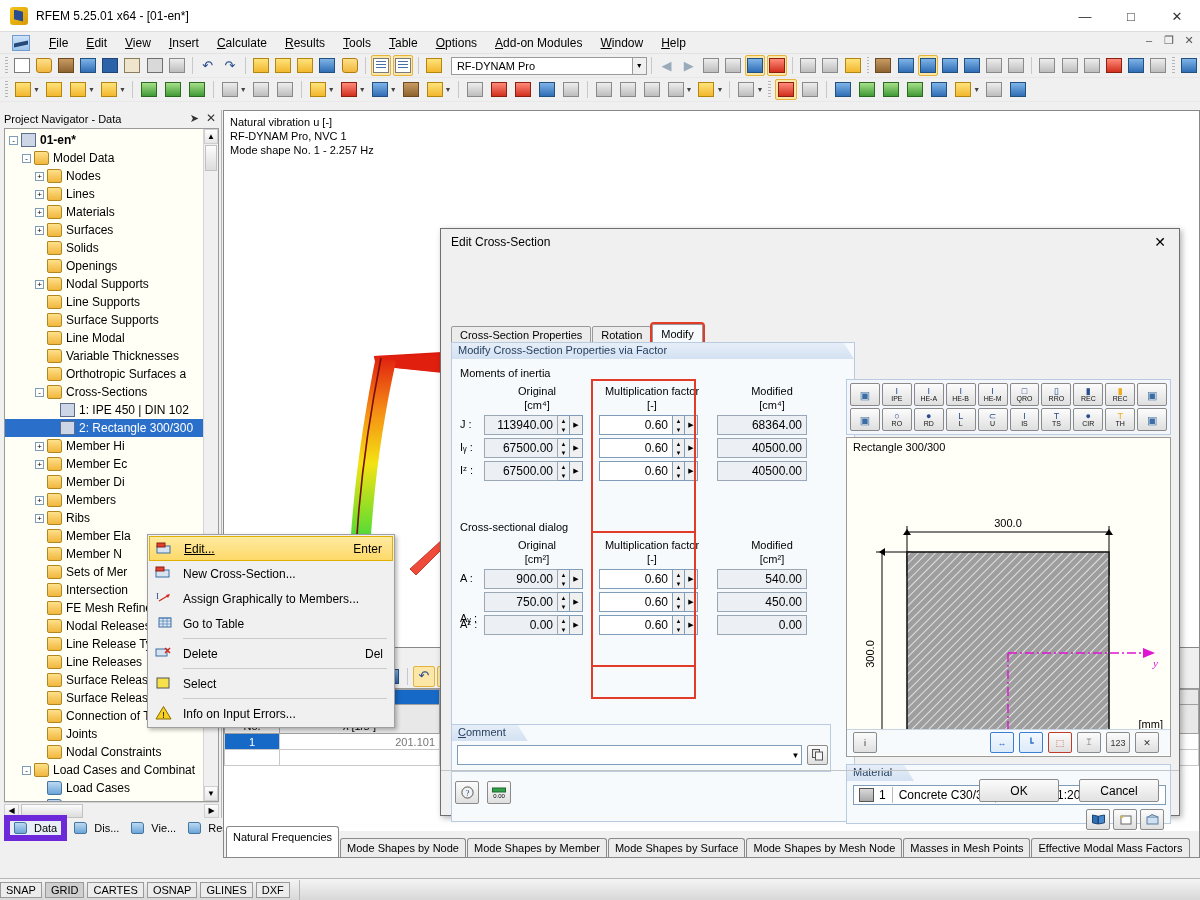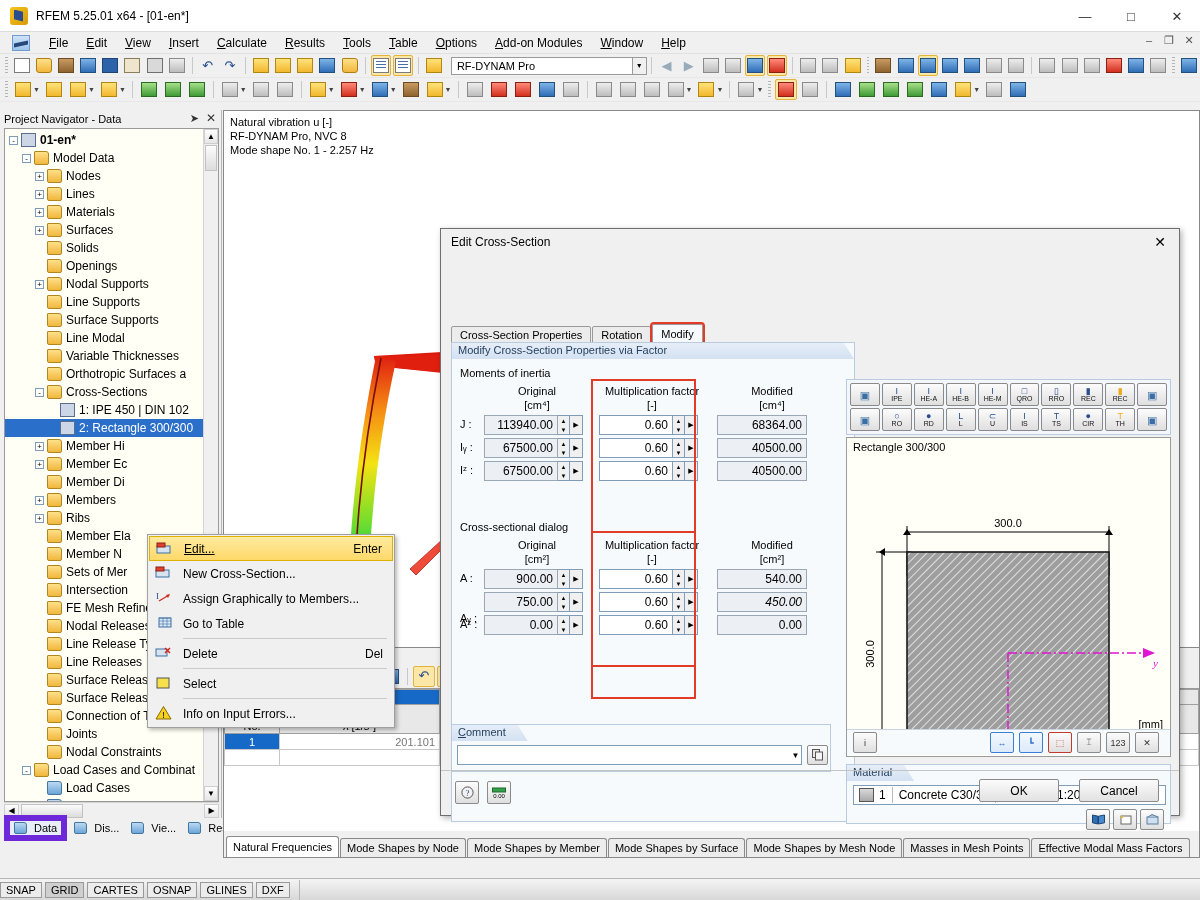--- a/index.html
+++ b/index.html
@@ -149,21 +149,21 @@
   table.grid th.sel{background:#1669c6;color:#fff;}
   table.grid td.hdr{background:#e8e8e8;border:1px solid #a0a0a0;text-align:center;}
   table.grid td{border:1px solid #c8c8c8;height:16px;padding:0 4px;}
   .cell-num{text-align:right;background:#e8eef8;}
   .cell-num.grey{color:#777;background:#fff;border:1px dotted #444 !important;}
   .rowhdr-sel{background:#1669c6;color:#fff;text-align:center;}
   .tbl-tabs{position:absolute;left:0;right:0;bottom:0;height:24px;display:flex;
     align-items:flex-end;padding-left:2px;background:#f0f0f0;}
   .tbl-tab{height:19px;line-height:18px;font-size:11px;padding:0 6px;border:1px solid #8a8a8a;
     border-bottom:none;background:#ececec;border-radius:3px 3px 0 0;margin-right:1px;}
-  .tbl-tab.active{background:#fff;height:21px;line-height:20px;}
+  .tbl-tab.active{background:#fff;height:31px;line-height:20px;}
   
   #statusbar{position:absolute;left:0;right:0;bottom:0;height:22px;
     background:linear-gradient(#f4f4f4,#d8d8d8);border-top:1px solid #b6b6b6;
     display:flex;align-items:center;font-size:11px;}
   #statusbar .msg{padding-left:8px;flex:1;}
   .sb-box{border:1px solid #9a9a9a;background:#ececec;padding:1px 5px;margin-right:3px;font-size:11px;}
   .sb-box.on{background:#cfcfcf;}
   
   #ctxmenu{
     position:absolute;left:147px;top:424px;width:248px;background:#f0f0f0;
@@ -790,21 +790,21 @@
         <div class="nav-tab">
           <span class="tico ti-folderblue" style="width:13px;height:12px"></span>
           <span>Res...</span>
         </div>
       </div>
   </div>
 
   <div id="view3d">
     <div class="view-label">
       <div>Natural vibration u [-]</div>
-      <div>RF-DYNAM Pro, NVC 8</div>
+      <div>RF-DYNAM Pro, NVC 1</div>
       <div>Mode shape No. 1 - 2.257 Hz</div>
     </div>
     <svg width="975" height="560" style="position:absolute;left:0;top:0;">
       <defs>
         <linearGradient id="colgrad" x1="0" y1="1" x2="0" y2="0">
           <stop offset="0%" stop-color="#00d15a"></stop>
           <stop offset="25%" stop-color="#7ede2a"></stop>
           <stop offset="50%" stop-color="#f4e313"></stop>
           <stop offset="75%" stop-color="#f58b14"></stop>
           <stop offset="100%" stop-color="#e01f10"></stop>
@@ -1138,21 +1138,21 @@
               <div>▲</div>
               <div>▼</div>
             </span>
             <span class="spinr" style="position:absolute;left:118px;top:0;">▶</span>
             <span class="fld" style="position:absolute;left:147px;top:0;width:74px;justify-content:flex-end;">0.60</span>
             <span class="spin" style="position:absolute;left:221px;top:0;">
               <div>▲</div>
               <div>▼</div>
             </span>
             <span class="spinr" style="position:absolute;left:233px;top:0;">▶</span>
-            <span class="fld ro" style="position:absolute;left:265px;top:0;width:90px;justify-content:flex-end;font-style:italic;">450.00</span>
+            <span class="fld ro" style="position:absolute;left:265px;top:0;width:90px;justify-content:flex-end;">450.00</span>
           </div>
           <div style="position: absolute; left: 0px; top: 46px; width: 100%; height: 23px;">
             <span style="position:absolute;left:8px;top:3px;font-size:11px;">Aᶻ :</span>
             <span class="fld ro" style="position:absolute;left:32px;top:0;width:74px;justify-content:flex-end;">0.00</span>
             <span class="spin" style="position:absolute;left:106px;top:0;">
               <div>▲</div>
               <div>▼</div>
             </span>
             <span class="spinr" style="position:absolute;left:118px;top:0;">▶</span>
             <span class="fld" style="position:absolute;left:147px;top:0;width:74px;justify-content:flex-end;">0.60</span>

